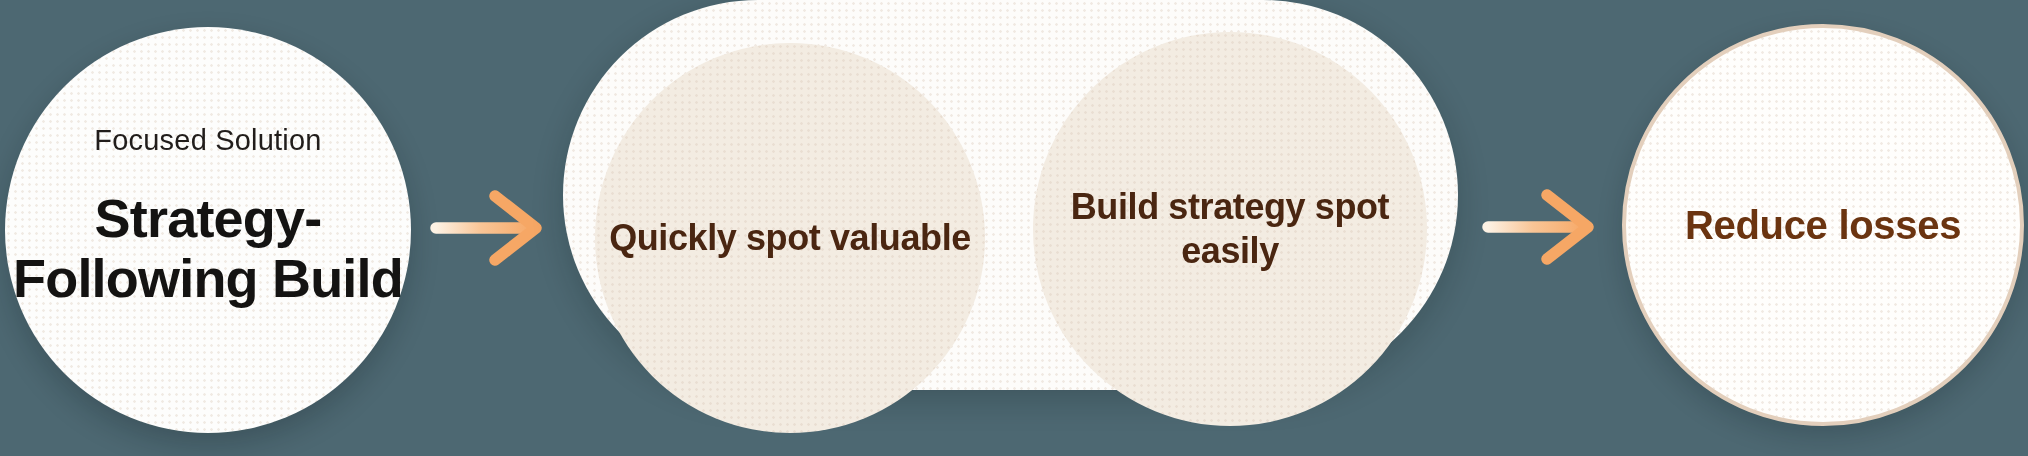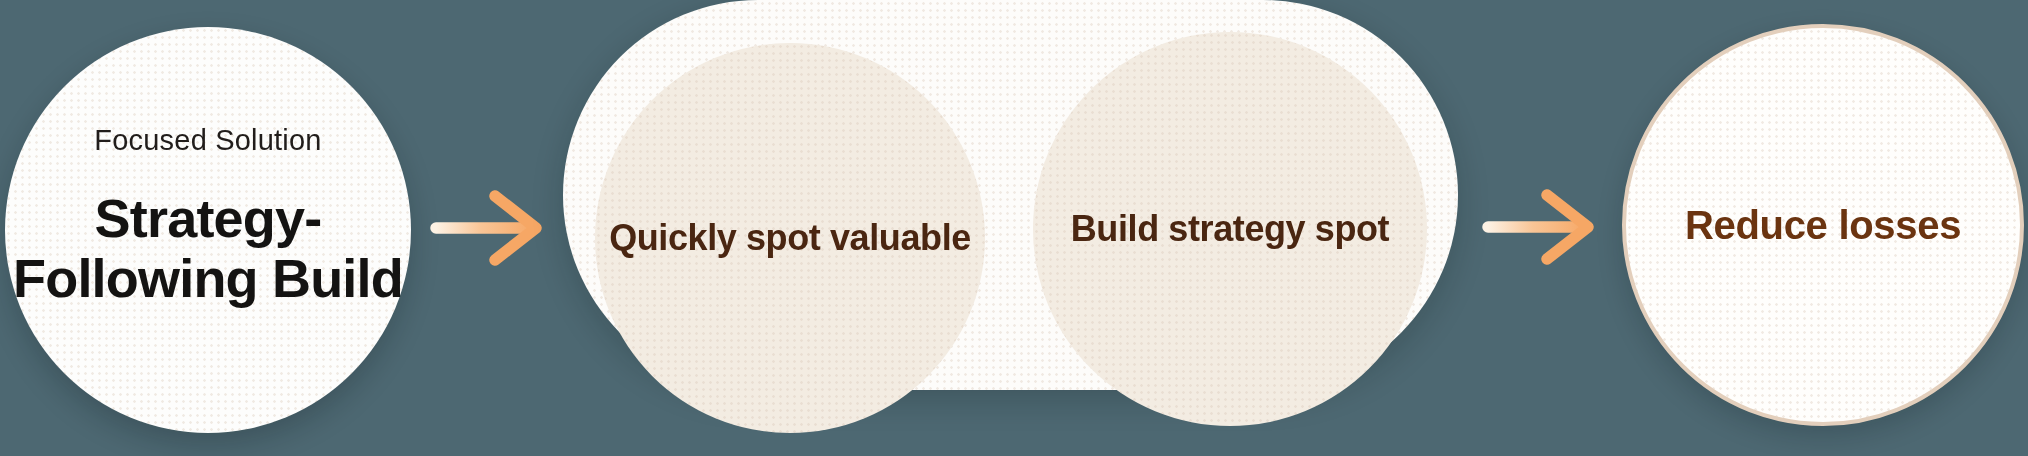--- a/index.html
+++ b/index.html
@@ -90,20 +90,21 @@
     <line x1="8" y1="42" x2="94" y2="42" stroke="url(#agrad1)" stroke-width="11.5" stroke-linecap="round"></line>
     <polyline points="67,10 108,42 67,74" fill="none" stroke="#f6a765" stroke-width="11.5" stroke-linecap="round" stroke-linejoin="round"></polyline>
   </svg>
 
   <div class="panel dots">
     <div class="bubble bubble-a dots">
       <span>Quickly spot valuable</span>
     </div>
     <div class="bubble bubble-b dots">
       <span>Build strategy spot</span>
+      <span>easily</span>
     </div>
   </div>
 
   <svg class="arrow arrow-2" viewBox="0 0 114 84">
     <defs>
       <linearGradient id="agrad2" gradientUnits="userSpaceOnUse" x1="8" y1="42" x2="108" y2="42">
         <stop offset="0" stop-color="#fdf2e4"></stop>
         <stop offset="0.45" stop-color="#f9c596"></stop>
         <stop offset="1" stop-color="#f6a765"></stop>
       </linearGradient>

